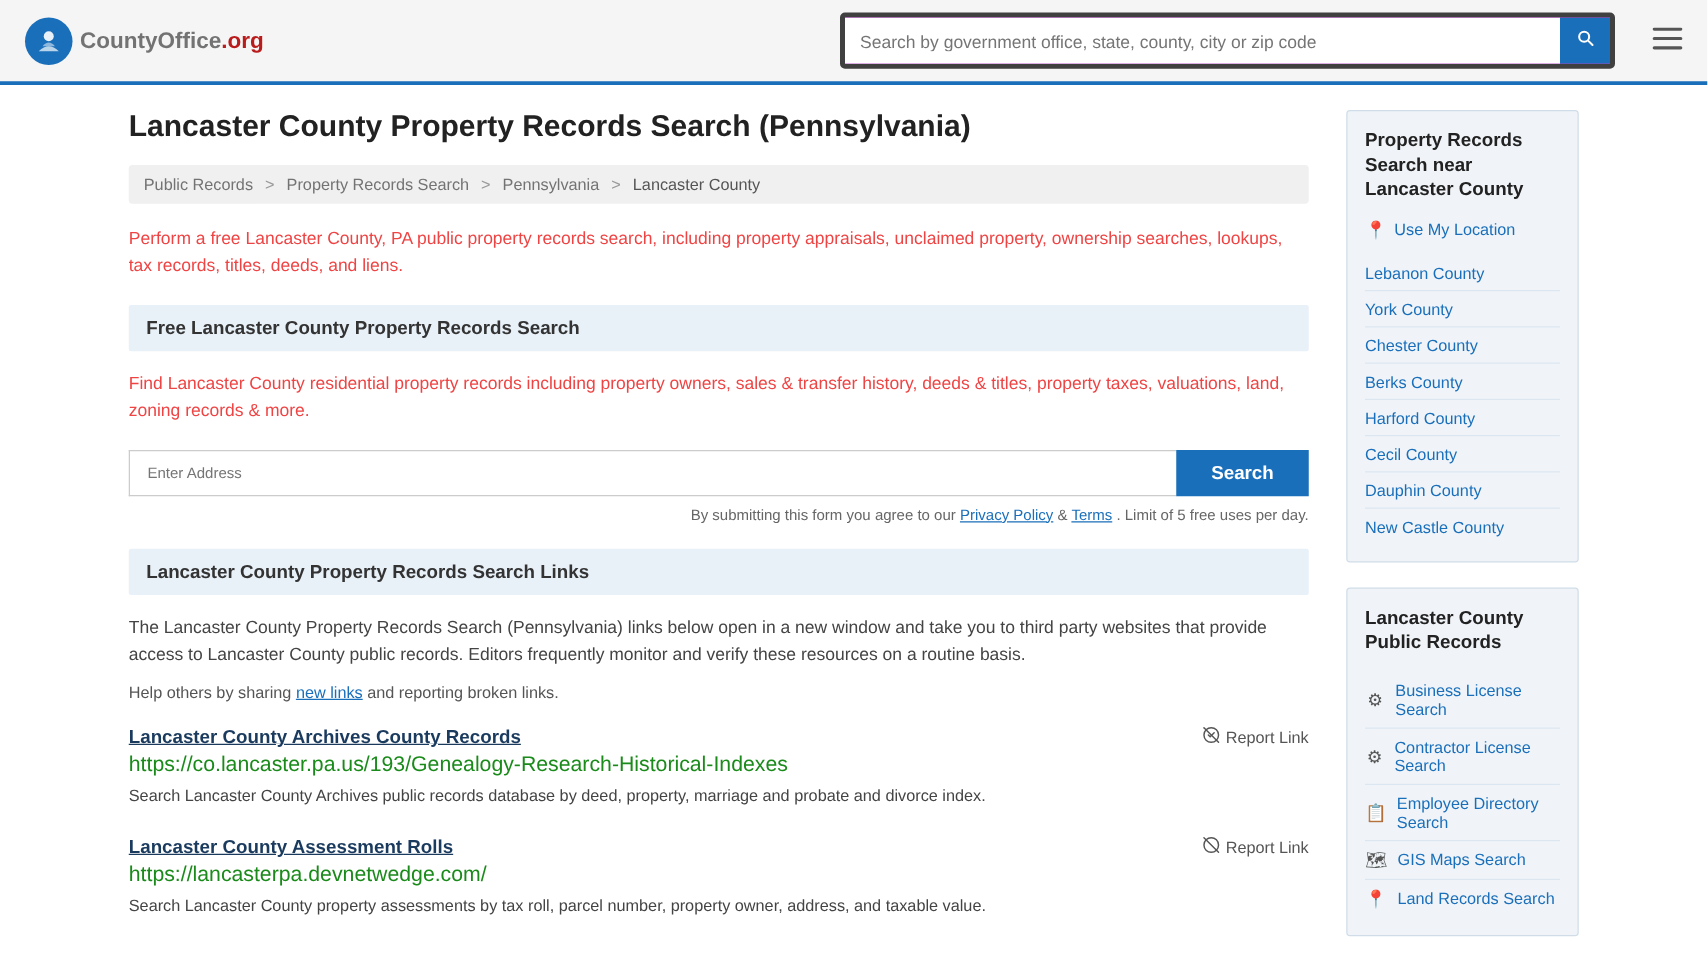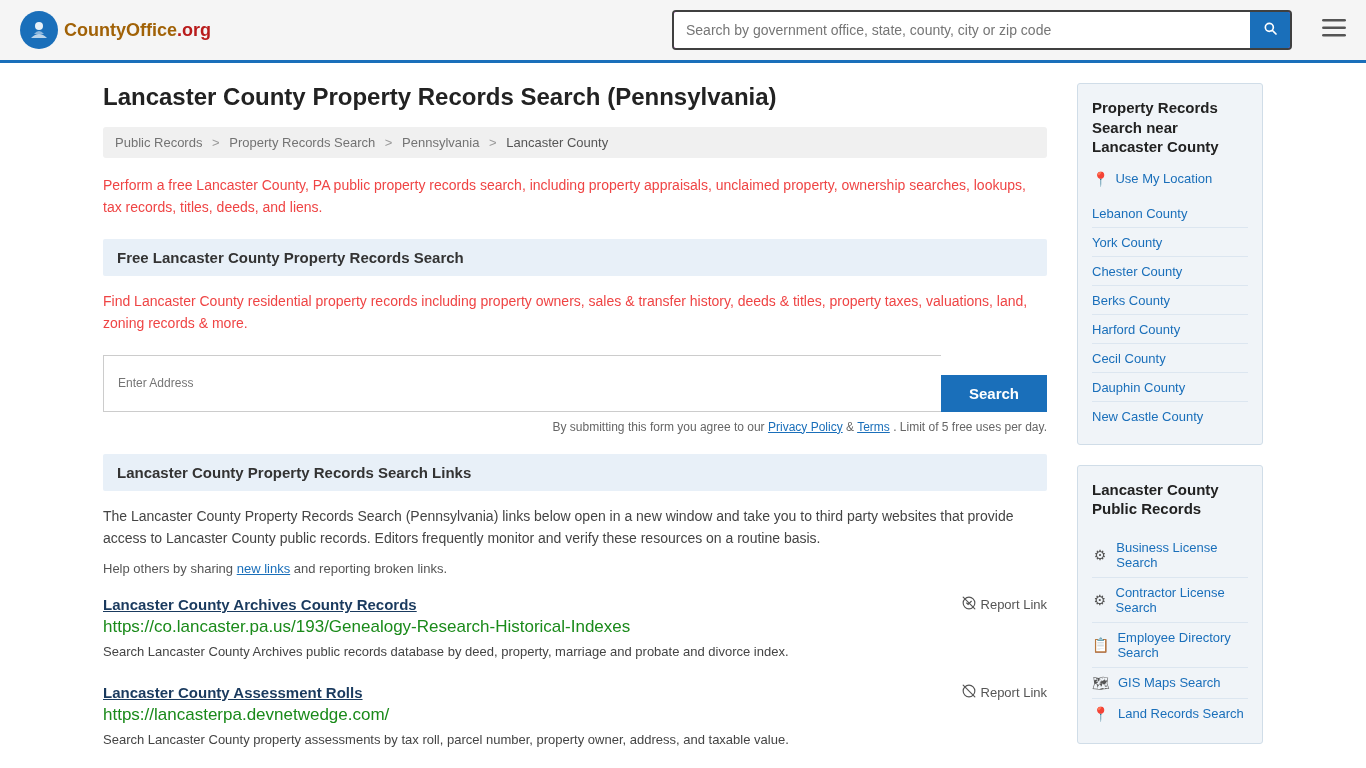--- a/index.html
+++ b/index.html
@@ -30,27 +30,27 @@
       justify-content: center;
       color: white;
       font-size: 18px;
       font-weight: bold;
     }
     .logo-text {
       font-size: 18px;
       color: #333;
       font-weight: bold;
     }
-    .logo-text span { color: #a16207; }
+    .logo-text span { color: #737373; }
     .search-bar {
       flex: 1;
       max-width: 620px;
       margin-left: auto;
       display: flex;
-      border: 2px solid #404040;
+      border: 4px solid #404040;
       border-radius: 4px;
       overflow: hidden;
       background: #d946ef;
     }
     .search-bar input {
       flex: 1;
       padding: 8px 12px;
       border: none;
       outline: none;
       font-size: 14px;
@@ -146,21 +146,20 @@
       color: #999;
     }
     .address-search button {
       background: #1a6fba;
       color: white;
       border: none;
       padding: 10px 28px;
       font-size: 15px;
       font-weight: bold;
       cursor: pointer;
-      margin-top: 20px;
     }
     .form-disclaimer {
       font-size: 12px;
       color: #666;
       text-align: right;
     }
     .form-disclaimer a {
       color: #1a6fba;
       text-decoration: underline;
     }

